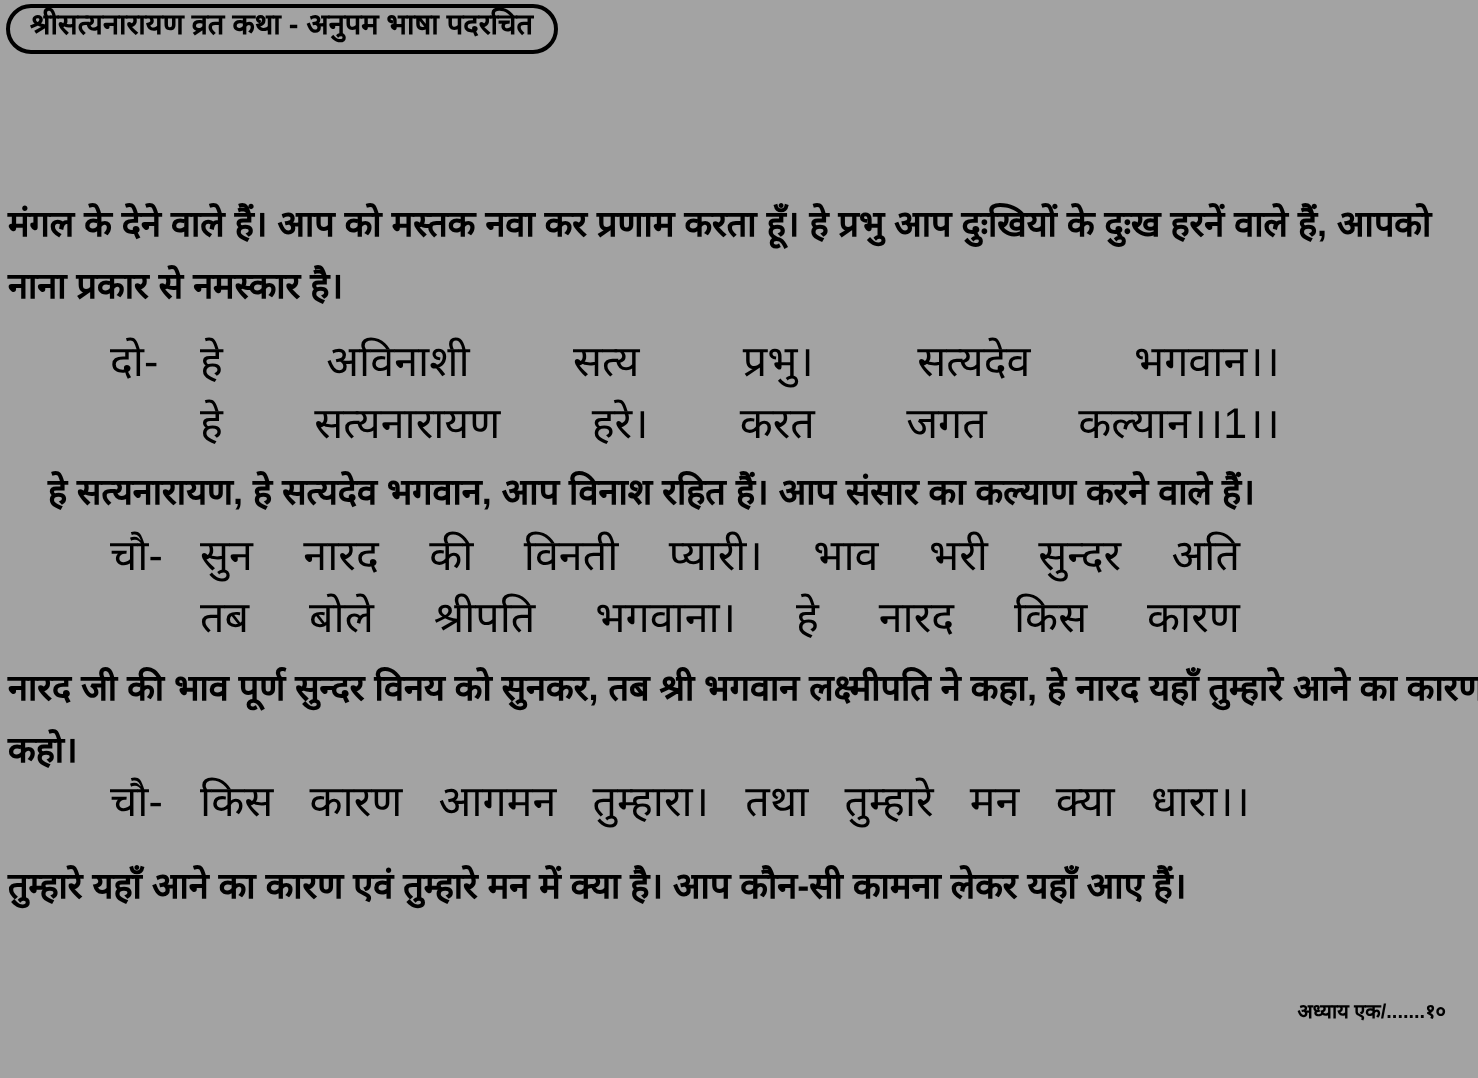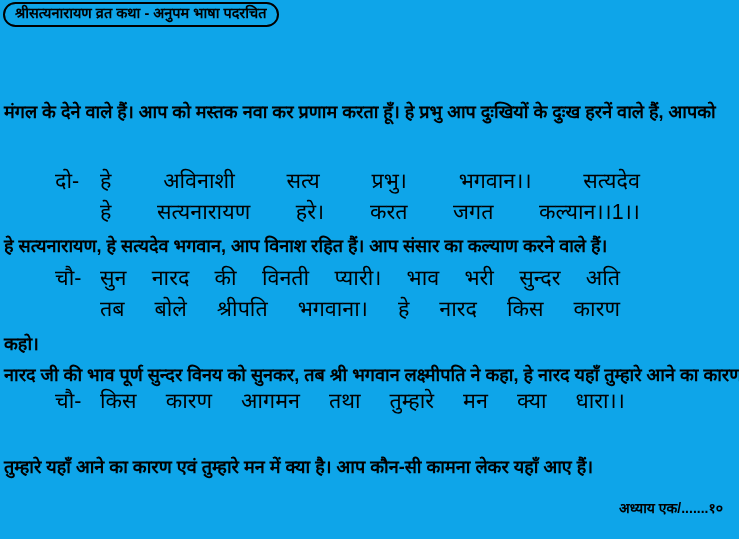--- a/index.html
+++ b/index.html
@@ -4,21 +4,21 @@
 <style>
   html, body {
     margin: 0;
     padding: 0;
     background: #e8e8e8;
   }
   .page {
     position: relative;
     width: 739px;
     height: 539px;
-    background: #0ea5e9;
+    background: #a3a3a3;
     color: #000000;
     font-family: "Liberation Sans", "DejaVu Sans", sans-serif;
     overflow: hidden;
   }
   .header-pill {
     position: absolute;
     left: 3px;
     top: 2px;
     border: 2px solid #000000;
     border-radius: 13px;
@@ -48,54 +48,55 @@
   .verse-prefix { flex: 0 0 45px; }
   .verse-words {
     flex: 1;
     display: flex;
     justify-content: space-between;
   }
   #doha     { top: 166px; width: 585px; }
   #chaupai1 { top: 263px; width: 565px; }
   #chaupai2 { top: 386px; width: 570px; }
   #para-intro           { top: 97px;  }
-  #para-doha-meaning    { top: 231px; }
+  #para-doha-meaning    { top: 231px; margin-left: 20px; }
   #para-chaupai1-meaning{ top: 329px; }
-  #para-chaupai2-meaning{ top: 452px; }
+  #para-chaupai2-meaning{ top: 428px; }
   .footer {
     position: absolute;
     top: 498px;
     right: 16px;
-    font-size: 14px;
+    font-size: 10px;
     font-weight: bold;
   }
 </style>
 </head>
 <body>
 
 <div class="page">
 
   <div class="header-pill">
     <span>श्रीसत्यनारायण व्रत कथा - अनुपम भाषा पदरचित</span>
   </div>
 
   <div class="para" id="para-intro">
     <div>मंगल के देने वाले हैं। आप को मस्तक नवा कर प्रणाम करता हूँ। हे प्रभु आप दुःखियों के दुःख हरनें वाले हैं, आपको</div>
+    <div>नाना प्रकार से नमस्कार है।</div>
   </div>
 
   <div class="verse" id="doha">
     <div class="verse-line">
       <span class="verse-prefix">दो-</span>
       <span class="verse-words">
           <span>हे</span>
           <span>अविनाशी</span>
           <span>सत्य</span>
           <span>प्रभु।</span>
+          <span>सत्यदेव</span>
           <span>भगवान।।</span>
-          <span>सत्यदेव</span>
         </span>
     </div>
     <div class="verse-line">
       <span class="verse-prefix"></span>
       <span class="verse-words">
           <span>हे</span>
           <span>सत्यनारायण</span>
           <span>हरे।</span>
           <span>करत</span>
           <span>जगत</span>
@@ -132,31 +133,32 @@
           <span>भगवाना।</span>
           <span>हे</span>
           <span>नारद</span>
           <span>किस</span>
           <span>कारण</span>
         </span>
     </div>
   </div>
 
   <div class="para" id="para-chaupai1-meaning">
+    <div>नारद जी की भाव पूर्ण सुन्दर विनय को सुनकर, तब श्री भगवान लक्ष्मीपति ने कहा, हे नारद यहाँ तुम्हारे आने का कारण</div>
     <div>कहो।</div>
-    <div>नारद जी की भाव पूर्ण सुन्दर विनय को सुनकर, तब श्री भगवान लक्ष्मीपति ने कहा, हे नारद यहाँ तुम्हारे आने का कारण</div>
   </div>
 
   <div class="verse" id="chaupai2">
     <div class="verse-line">
       <span class="verse-prefix">चौ-</span>
       <span class="verse-words">
           <span>किस</span>
           <span>कारण</span>
           <span>आगमन</span>
+          <span>तुम्हारा।</span>
           <span>तथा</span>
           <span>तुम्हारे</span>
           <span>मन</span>
           <span>क्या</span>
           <span>धारा।।</span>
         </span>
     </div>
   </div>
 
   <div class="para" id="para-chaupai2-meaning">

